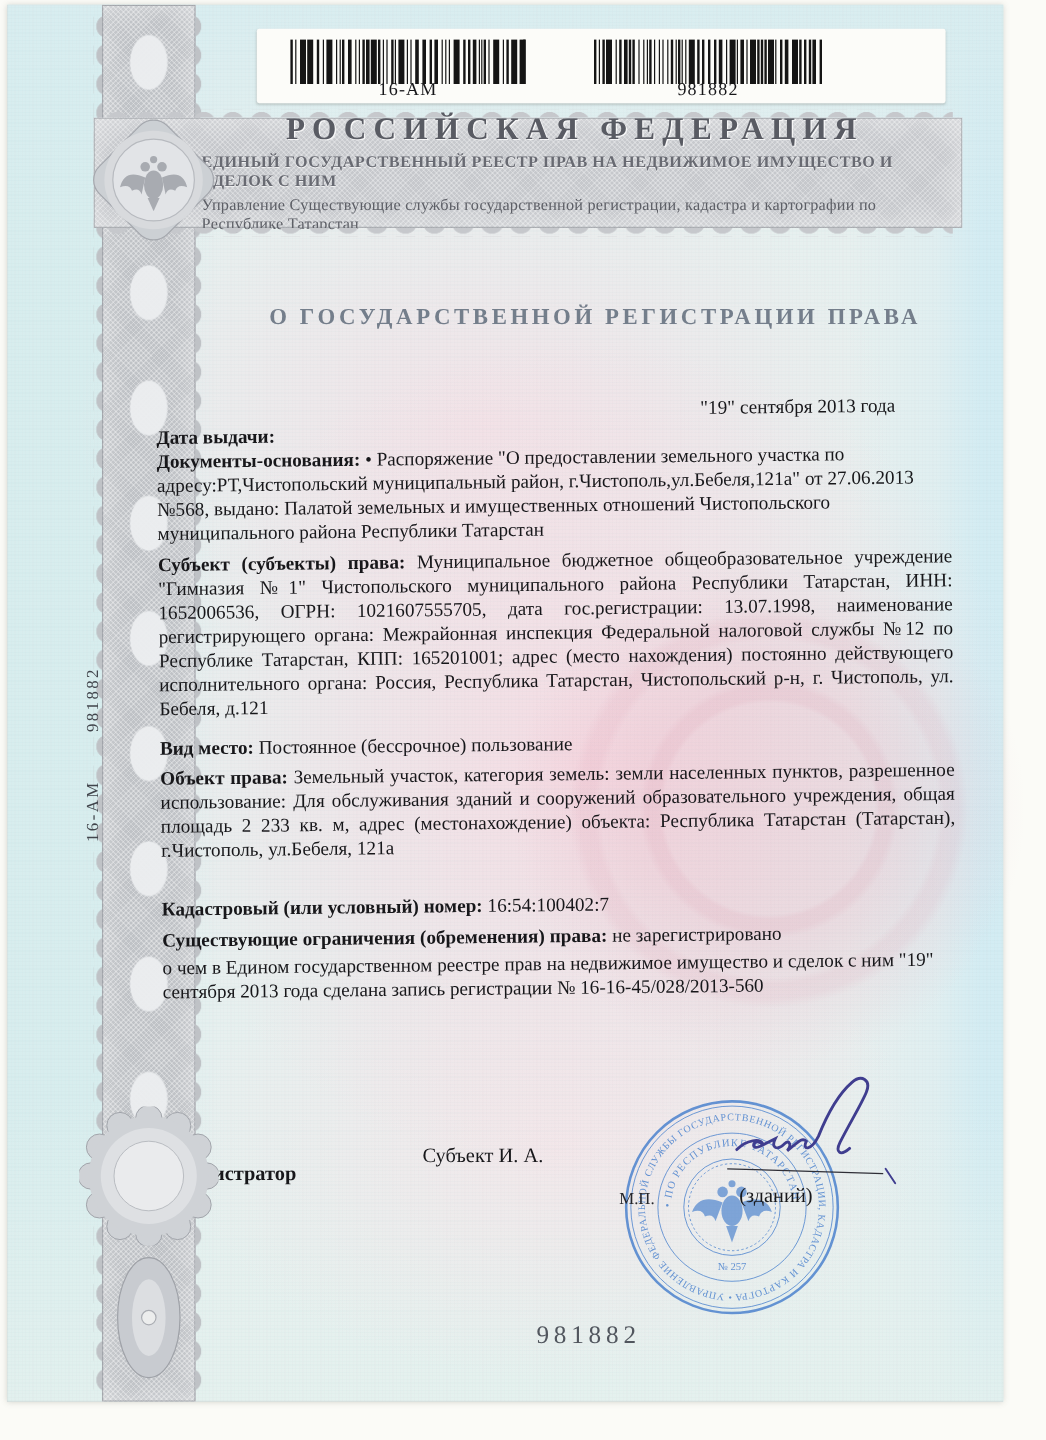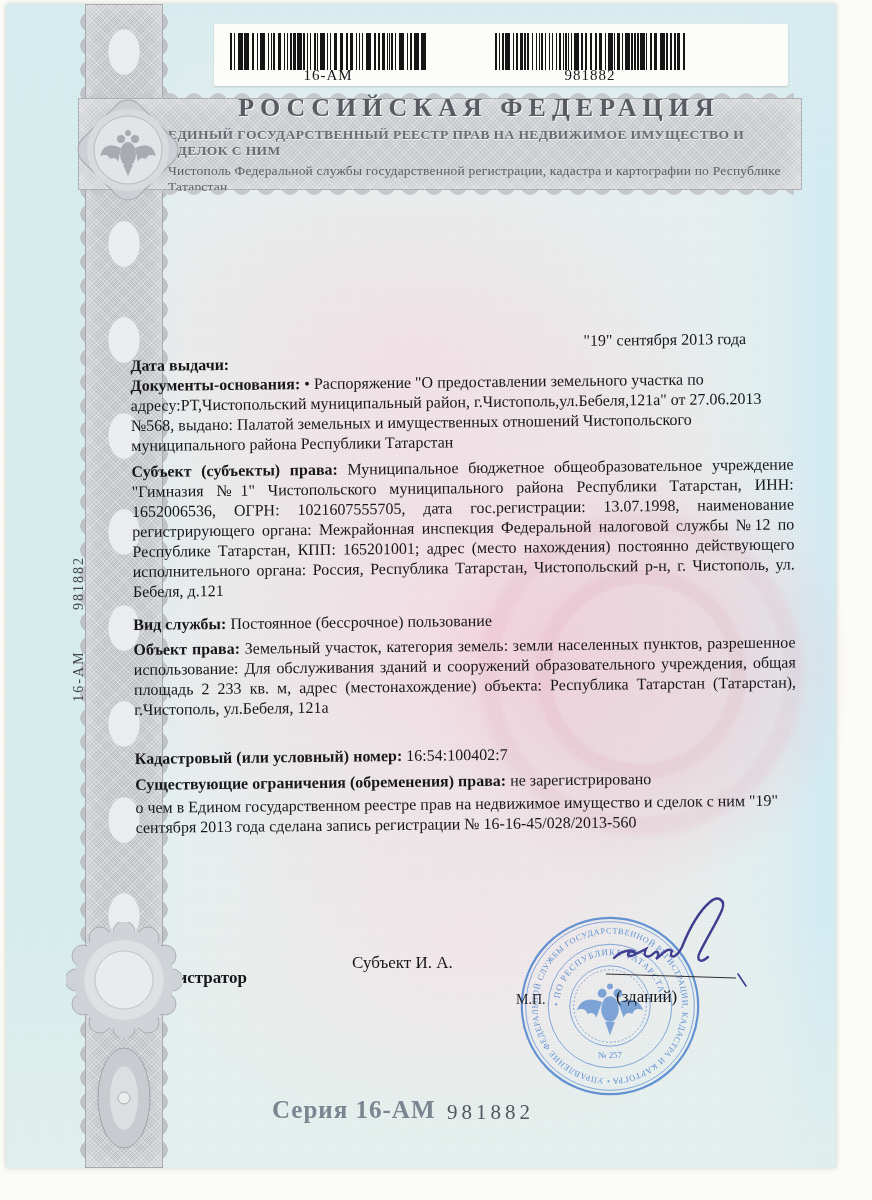--- a/index.html
+++ b/index.html
@@ -58,21 +58,21 @@
     text-shadow:0 1px 0 rgba(255,255,255,.7);}
   .authority{font-size:13.5px;color:#5d5f66;letter-spacing:.2px;}
   
   .emblem{position:absolute;left:64px;top:86px;}
   .rosette{position:absolute;left:66px;top:922px;}
   .diamond{position:absolute;left:94px;top:1042px;}
   
   .bstrip{position:absolute;left:214px;top:24px;width:574px;height:62px;background:#fcfcf9;
     border-radius:2px;box-shadow:0 1px 2px rgba(100,100,90,.25);}
   .bc{position:absolute;top:9px;}
-  .bc1{left:16px;width:196px;}
+  .bc1{left:28px;width:196px;}
   .bc2{left:281px;width:190px;}
   .bars{position:relative;height:37px;width:100%;}
   .bar{position:absolute;top:0;bottom:0;background:#151515;}
   .bc-label{text-align:center;font-size:15px;letter-spacing:1px;color:#17171a;margin-top:-3px;}
   
   .cert-title{position:absolute;left:160px;top:203px;width:672px;text-align:center;
     font-size:38px;font-weight:bold;letter-spacing:6px;color:#b9bcc5;
     text-shadow:1px 1px 0 #ffffff, -1px -1px 0 #80848e, 2px 2px 1px rgba(110,114,124,.45);}
   .cert-subtitle{position:absolute;left:160px;top:254px;width:672px;text-align:center;
     font-size:19px;font-weight:bold;letter-spacing:3px;color:#747e8b;}
@@ -113,21 +113,21 @@
   <div class="page">
     <div class="texture"></div>
     <div class="rose"></div>
   </div>
 
   <div class="vband"></div>
 
   <div class="hband">
     <div class="country">РОССИЙСКАЯ ФЕДЕРАЦИЯ</div>
     <div class="registry">ЕДИНЫЙ ГОСУДАРСТВЕННЫЙ РЕЕСТР ПРАВ НА НЕДВИЖИМОЕ ИМУЩЕСТВО И СДЕЛОК С НИМ</div>
-    <div class="authority">Чистополь Федеральной службы государственной регистрации, кадастра и картографии по Республике Татарстан</div>
+    <div class="authority">Управление Существующие службы государственной регистрации, кадастра и картографии по Республике Татарстан</div>
   </div>
 
   <svg class="emblem" width="128" height="128" viewBox="0 0 128 128">
     <g transform="translate(64,64)">
       <rect x="-40" y="-40" width="80" height="80" rx="16" transform="rotate(45)" fill="#ccd0d4" stroke="#a4a7ad"></rect>
       <circle r="41" fill="#d8dadd"></circle>
       <circle r="34" fill="#e2e4e7" stroke="#b7babf"></circle>
       <g fill="#a8abb1">
         <ellipse cx="0" cy="4" rx="8" ry="12"></ellipse>
         <circle cx="-7" cy="-11" r="4"></circle>
@@ -238,30 +238,31 @@
           <div class="bar" style="left: 171px; width: 2px;"></div>
           <div class="bar" style="left: 175px; width: 2px;"></div>
           <div class="bar" style="left: 179px; width: 2px;"></div>
           <div class="bar" style="left: 182px; width: 3px;"></div>
           <div class="bar" style="left: 188px; width: 2px;"></div>
         </div>
       <div class="bc-label">981882</div>
     </div>
   </div>
 
+  <div class="cert-subtitle">О ГОСУДАРСТВЕННОЙ РЕГИСТРАЦИИ ПРАВА</div>
 
   <div class="body">
     <p class="date-line">"19" сентября 2013 года</p>
     <p><span class="lbl">Дата выдачи:</span></p>
     <p><span class="lbl">Документы-основания:</span> <span class="pre">• Распоряжение "О предоставлении земельного участка по
 адресу:РТ,Чистопольский муниципальный район, г.Чистополь,ул.Бебеля,121а" от 27.06.2013
 №568, выдано: Палатой земельных и имущественных отношений Чистопольского
 муниципального района Республики Татарстан</span></p>
     <p class="p-subject"><span class="lbl">Субъект (субъекты) права:</span> <span>Муниципальное бюджетное общеобразовательное учреждение "Гимназия №1" Чистопольского муниципального района Республики Татарстан, ИНН: 1652006536, ОГРН: 1021607555705, дата гос.регистрации: 13.07.1998, наименование регистрирующего органа: Межрайонная инспекция Федеральной налоговой службы №12 по Республике Татарстан, КПП: 165201001; адрес (место нахождения) постоянно действующего исполнительного органа: Россия, Республика Татарстан, Чистопольский р-н, г. Чистополь, ул. Бебеля, д.121</span></p>
-    <p class="p-vid"><span class="lbl">Вид службы:</span> <span>Постоянное (бессрочное) пользование</span></p>
+    <p class="p-vid"><span class="lbl">Вид место:</span> <span>Постоянное (бессрочное) пользование</span></p>
     <p class="p-object"><span class="lbl">Объект права:</span> <span>Земельный участок, категория земель: земли населенных пунктов, разрешенное использование: Для обслуживания зданий и сооружений образовательного учреждения, общая площадь 2 233 кв. м, адрес (местонахождение) объекта: Республика Татарстан (Татарстан), г.Чистополь, ул.Бебеля, 121а</span></p>
     <p class="p-cad"><span class="lbl">Кадастровый (или условный) номер:</span> <span>16:54:100402:7</span></p>
     <p class="p-restr"><span class="lbl">Существующие ограничения (обременения) права:</span> <span>не зарегистрировано</span></p>
     <p class="p-record pre">о чем в Едином государственном реестре прав на недвижимое имущество и сделок с ним  "19"
 сентября 2013 года сделана запись регистрации № 16-16-45/028/2013-560</p>
   </div>
 
   <div class="registrar">Регистратор</div>
   <div class="reg-name">Субъект И. А.</div>
 
@@ -322,18 +323,17 @@
     </g>
     <circle cx="58" cy="58" r="40" fill="#dee0e3"></circle>
     <circle cx="58" cy="58" r="29" fill="#eaebed" stroke="#b7babf" stroke-width="0.8"></circle>
   </svg>
   <svg class="diamond" width="60" height="112" viewBox="0 0 60 112">
     <ellipse cx="30" cy="56" rx="26" ry="50" fill="#c8cbd0" stroke="#9fa2a8"></ellipse>
     <ellipse cx="30" cy="56" rx="14" ry="32" fill="#dcdee1"></ellipse>
     <circle cx="30" cy="56" r="6" fill="#eceded" stroke="#aaadb3"></circle>
   </svg>
 
-  <div class="series">Серия 16-АМ</div>
   <div class="number">981882</div>
 
   <div class="vtext vnum">981882</div>
   <div class="vtext vser">16-АМ</div>
 </div>
 
 </body></html>

